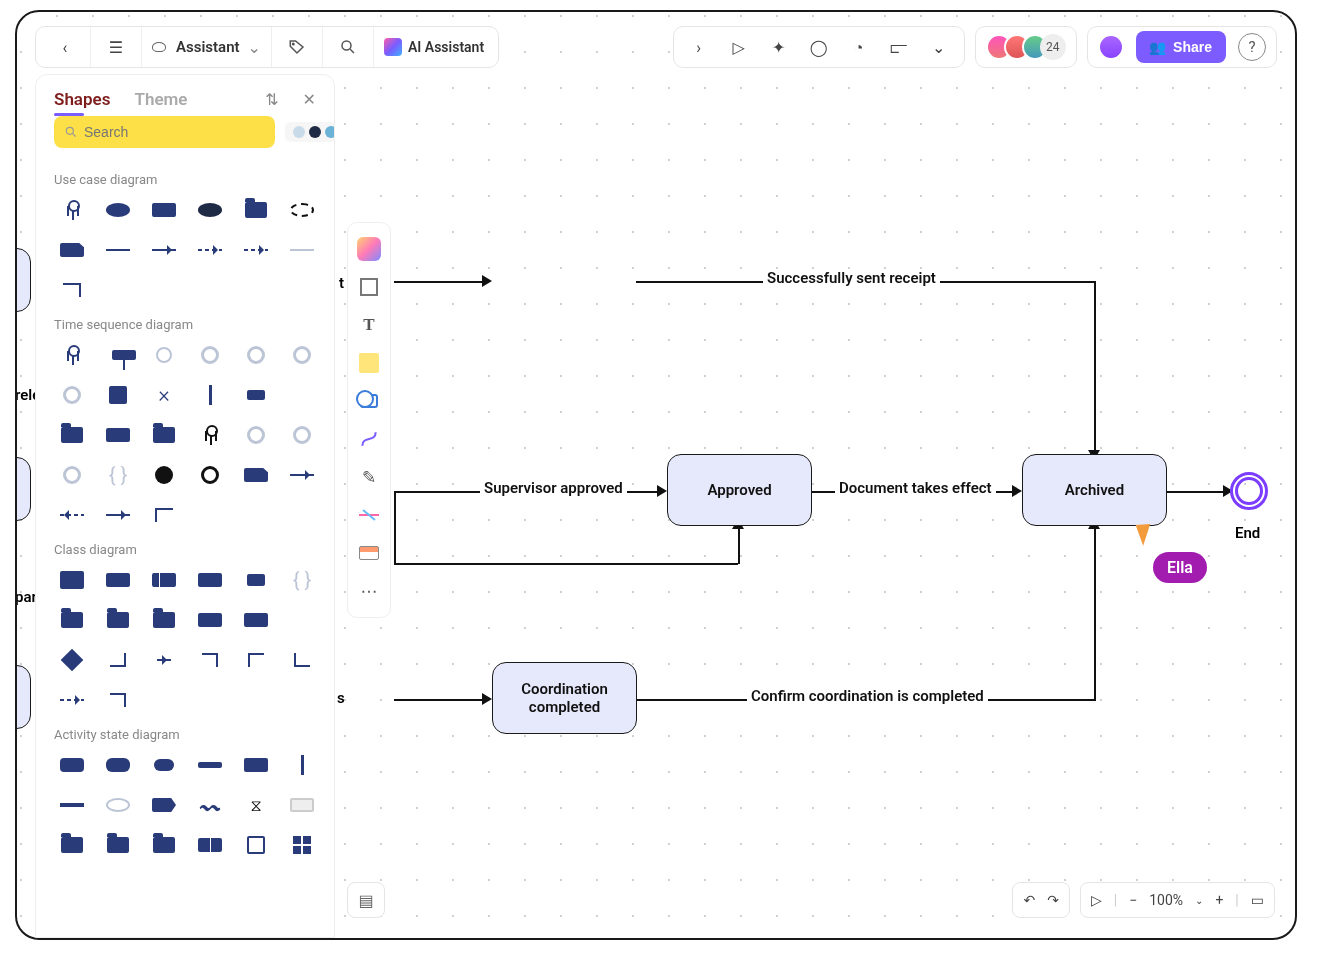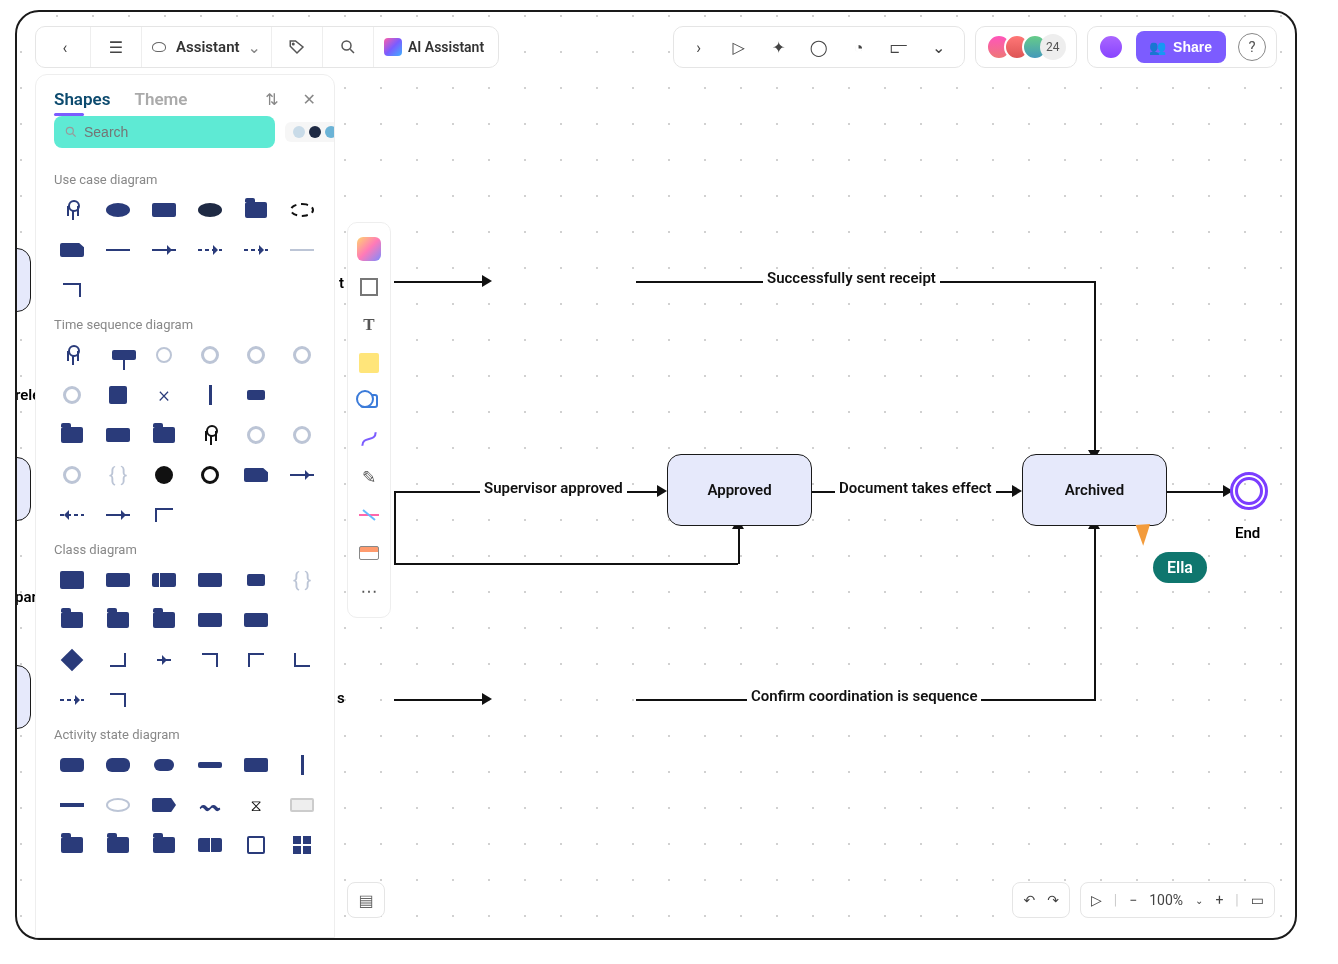--- a/index.html
+++ b/index.html
@@ -78,25 +78,25 @@
   bottom: 0;
   background: #fff;
   border: 1px solid #eee;
   border-radius: 12px 12px 0 0;
   overflow: hidden;
   display: flex;
   flex-direction: column;
 }
 .panel-tabs { display: flex; align-items: center; padding: 14px 18px 10px; gap: 24px; }
 .panel-tabs .tab { font-size: 17px; font-weight: 600; color: #aaa; cursor: pointer; }
-.panel-tabs .tab.active { color: #0c4a6e; }
+.panel-tabs .tab.active { color: #7f1d1d; }
 .panel-tabs .spacer { flex: 1; }
 .panel-tabs .ctl { color: #888; cursor: pointer; font-size: 16px; }
 .panel-search-row { display: flex; gap: 10px; padding: 0 18px 8px; align-items: center; }
-.panel-search { flex: 1; background: #5eead4; border-radius: 8px; height: 32px; display: flex; align-items: center; padding: 0 10px; gap: 6px; color: #888; font-size: 14px; }
+.panel-search { flex: 1; background: #fde047; border-radius: 8px; height: 32px; display: flex; align-items: center; padding: 0 10px; gap: 6px; color: #888; font-size: 14px; }
 .panel-search input { border: none; background: transparent; outline: none; flex: 1; font-size: 14px; }
 .color-swatches { display: flex; gap: 4px; align-items: center; background: #f6f6f6; border-radius: 6px; padding: 4px 8px; }
 .swatch { width: 12px; height: 12px; border-radius: 50%; }
 .swatch.s1 { background: #c9dbe8; }
 .swatch.s2 { background: #1f2a44; }
 .swatch.s3 { background: #6bb3d6; }
 .panel-body { overflow-y: auto; padding: 4px 18px 20px; }
 .cat-title { font-size: 13px; color: #888; margin: 12px 0 8px; }
 .shape-grid { display: grid; grid-template-columns: repeat(6, 36px); gap: 10px 10px; }
 .shape-cell { width: 36px; height: 30px; display: flex; align-items: center; justify-content: center; color: #2a3b7a; cursor: pointer; font-size: 20px; }
@@ -185,21 +185,21 @@
 .conn { position: absolute; background: #111; }
 .conn.h { height: 1.5px; }
 .conn.v { width: 1.5px; }
 .arrowhead { position: absolute; width: 0; height: 0; }
 .arrowhead.right { border-top: 6px solid transparent; border-bottom: 6px solid transparent; border-left: 10px solid #111; }
 .arrowhead.down { border-left: 6px solid transparent; border-right: 6px solid transparent; border-top: 10px solid #111; }
 .arrowhead.up { border-left: 6px solid transparent; border-right: 6px solid transparent; border-bottom: 10px solid #111; }
 
 .cursor-ella { position: absolute; }
 .cursor-ella .ptr { width: 0; height: 0; border-left: 14px solid #f39b3b; border-bottom: 18px solid transparent; border-top: 4px solid transparent; transform: rotate(-20deg); }
-.cursor-ella .tag { background: #0f766e; color: #fff; font-weight: 600; padding: 6px 14px; border-radius: 16px; font-size: 16px; margin-top: 8px; margin-left: 14px; }
+.cursor-ella .tag { background: #a21caf; color: #fff; font-weight: 600; padding: 6px 14px; border-radius: 16px; font-size: 16px; margin-top: 8px; margin-left: 14px; }
 
 
 .left-ghost { position: absolute; left: -6px; background: #e6e9fb; border: 1.5px solid #1a1a1a; border-radius: 0 14px 14px 0; height: 64px; width: 20px; }
 .left-txt { position: absolute; font-size: 15px; font-weight: 600; }
 </style>
 </head>
 <body>
 
 <div class="frame">
   <div class="canvas"></div>
@@ -225,27 +225,30 @@
 
   <div class="conn h" style="top:687px;left:377px;width:88px"></div>
   <div class="arrowhead right" style="top:681px;left:465px"></div>
   <div class="conn h" style="top:687px;left:619px;width:460px"></div>
   <div class="conn v" style="top:515px;left:1077px;height:173px"></div>
   <div class="arrowhead up" style="top:507px;left:1071px"></div>
 
   <div class="edge-label" style="top:257px;left:746px">Successfully sent receipt</div>
   <div class="edge-label" style="top:467px;left:463px">Supervisor approved</div>
   <div class="edge-label" style="top:467px;left:818px">Document takes effect</div>
-  <div class="edge-label" style="top:675px;left:730px">Confirm coordination is sequence</div>
+  <div class="edge-label" style="top:675px;left:730px">Confirm coordination is completed</div>
 
   <div class="node" style="top:442px;left:1005px;width:145px;height:72px">
       <span>Archived</span>
     </div>
   <div class="node" style="top:442px;left:650px;width:145px;height:72px">
       <span>Approved</span>
+    </div>
+  <div class="node" style="top:650px;left:475px;width:145px;height:72px">
+      <span>Coordination completed</span>
     </div>
 
   <div class="end-ring" style="top:460px;left:1213px"></div>
   <div class="end-label" style="top:512px;left:1218px">End</div>
 
   <div class="left-ghost" style="top:236px"></div>
   <div class="left-txt" style="top:262px;left:322px">t</div>
   <div class="left-ghost" style="top:445px"></div>
   <div class="left-ghost" style="top:653px"></div>
   <div class="left-txt" style="top:677px;left:320px">s</div>

